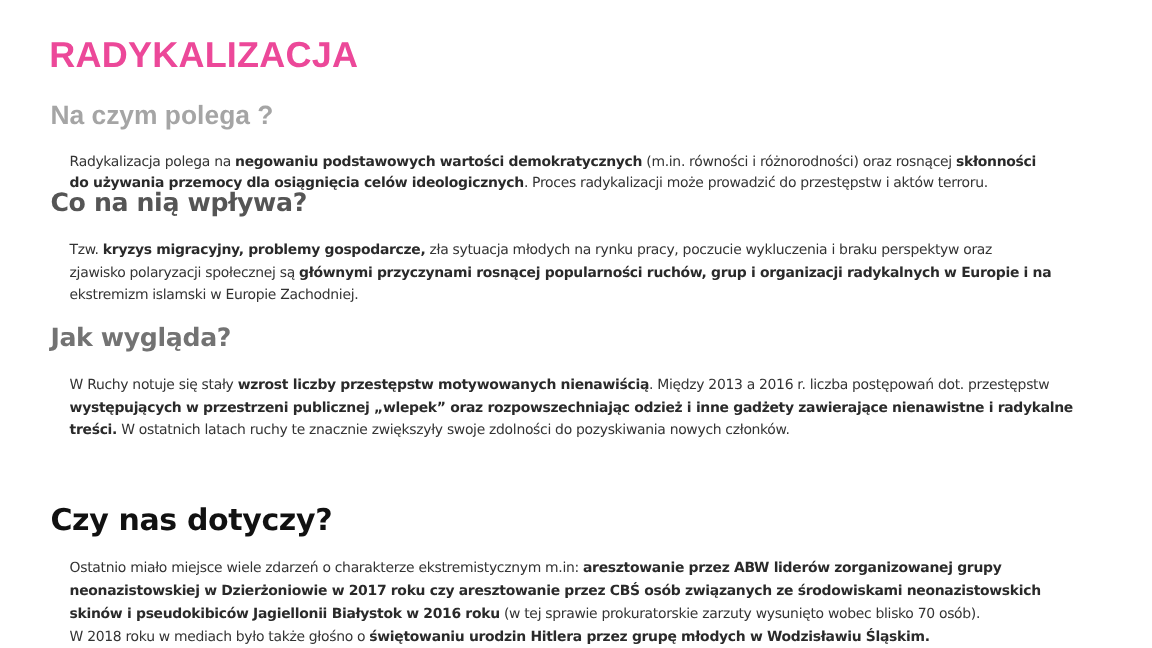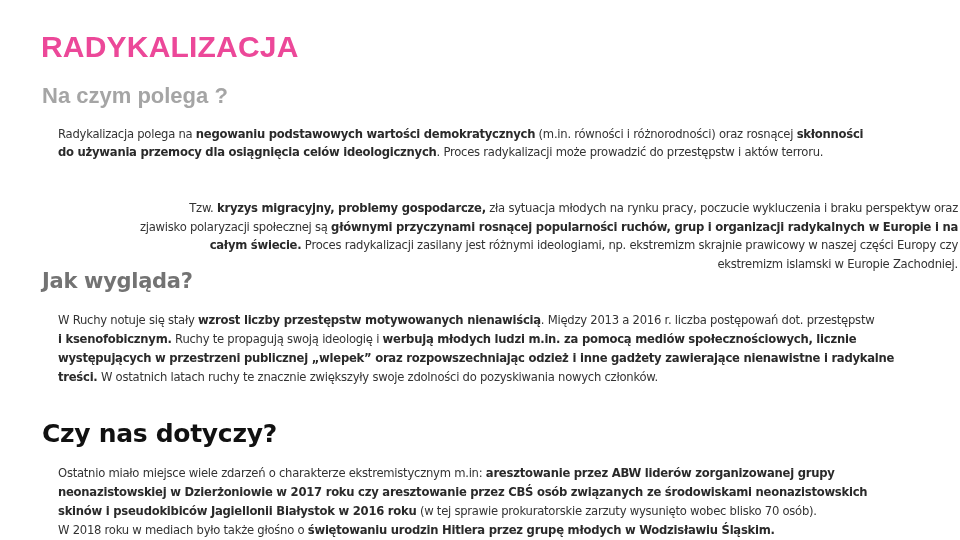--- a/index.html
+++ b/index.html
@@ -80,47 +80,46 @@
     }
     .p .line {
       display: block;
       white-space: nowrap;
     }
     .p b {
       font-weight: bold;
       color: #2a2a2a;
     }
     .p1 { top: 109px; line-height: 18px; }
-    .p2 { top: 183px; line-height: 18.7px; text-align: right; }
+    .p2 { top: 183px; line-height: 18.7px; }
     .p3 { top: 295px; line-height: 19px; }
     .p4 { top: 448px; line-height: 19px; }
   </style>
 </head>
 <body>
 
 <div class="slide">
   <h1 class="title">RADYKALIZACJA</h1>
 
   <h2 class="h h-grey">Na czym polega ?</h2>
   <div class="p p1">
       <span class="line"><span>Radykalizacja polega na </span><b>negowaniu podstawowych wartości demokratycznych</b><span> (m.in. równości i różnorodności) oraz rosnącej </span><b>skłonności</b></span>
       <span class="line"><b>do używania przemocy dla osiągnięcia celów ideologicznych</b><span>. Proces radykalizacji może prowadzić do przestępstw i aktów terroru.</span></span>
     </div>
 
+  <h2 class="h h-dark">Co na nią wpływa?</h2>
   <div class="p p2">
       <span class="line"><span>Tzw. </span><b>kryzys migracyjny, problemy gospodarcze,</b><span> zła sytuacja młodych na rynku pracy, poczucie wykluczenia i braku perspektyw oraz</span></span>
       <span class="line"><span>zjawisko polaryzacji społecznej są </span><b>głównymi przyczynami rosnącej popularności ruchów, grup i organizacji  radykalnych w Europie i na</b></span>
-      <span class="line"><b>całym świecie.</b><span> Proces radykalizacji zasilany jest różnymi ideologiami, np. ekstremizm skrajnie prawicowy w naszej części Europy czy</span></span>
       <span class="line"><span>ekstremizm islamski w Europie Zachodniej.</span></span>
     </div>
 
   <h2 class="h h-red">Jak wygląda?</h2>
   <div class="p p3">
       <span class="line"><span>W Ruchy notuje się stały </span><b>wzrost liczby przestępstw motywowanych nienawiścią</b><span>. Między 2013 a 2016 r. liczba postępowań dot. przestępstw</span></span>
-      <span class="line"><b>i ksenofobicznym.</b><span> Ruchy te propagują swoją ideologię i </span><b>werbują młodych ludzi m.in. za pomocą mediów społecznościowych, licznie</b></span>
       <span class="line"><b>występujących w przestrzeni publicznej „wlepek” oraz rozpowszechniając odzież i inne gadżety zawierające nienawistne i radykalne</b></span>
       <span class="line"><b>treści.</b><span> W ostatnich latach ruchy te znacznie zwiększyły swoje zdolności do pozyskiwania nowych członków.</span></span>
     </div>
 
   <h2 class="h h-black">Czy nas dotyczy?</h2>
   <div class="p p4">
       <span class="line"><span>Ostatnio miało miejsce wiele zdarzeń o charakterze ekstremistycznym m.in: </span><b>aresztowanie przez ABW liderów zorganizowanej grupy</b></span>
       <span class="line"><b>neonazistowskiej w Dzierżoniowie w 2017 roku czy aresztowanie przez CBŚ osób związanych ze środowiskami neonazistowskich</b></span>
       <span class="line"><b>skinów i pseudokibiców Jagiellonii Białystok w 2016 roku</b><span> (w tej sprawie prokuratorskie zarzuty wysunięto wobec blisko 70 osób).</span></span>
       <span class="line"><span>W 2018 roku w mediach było także głośno o </span><b>świętowaniu urodzin Hitlera przez grupę młodych w Wodzisławiu Śląskim.</b></span>

